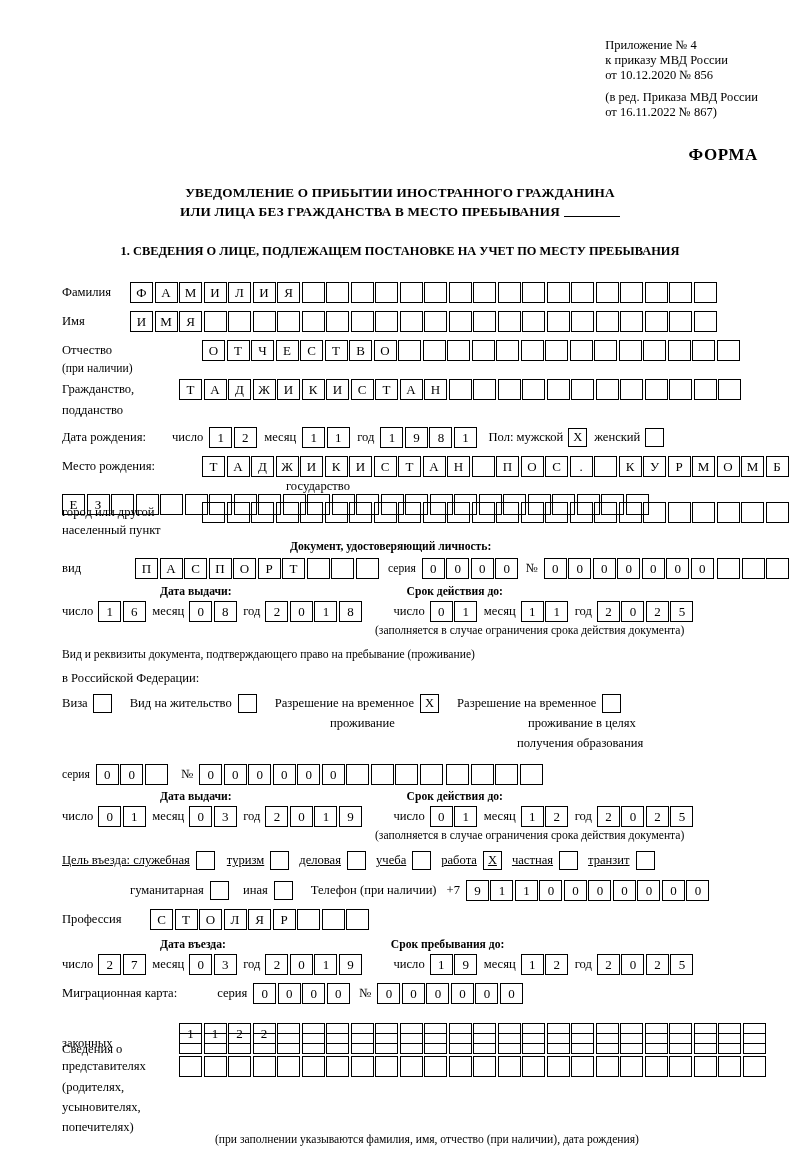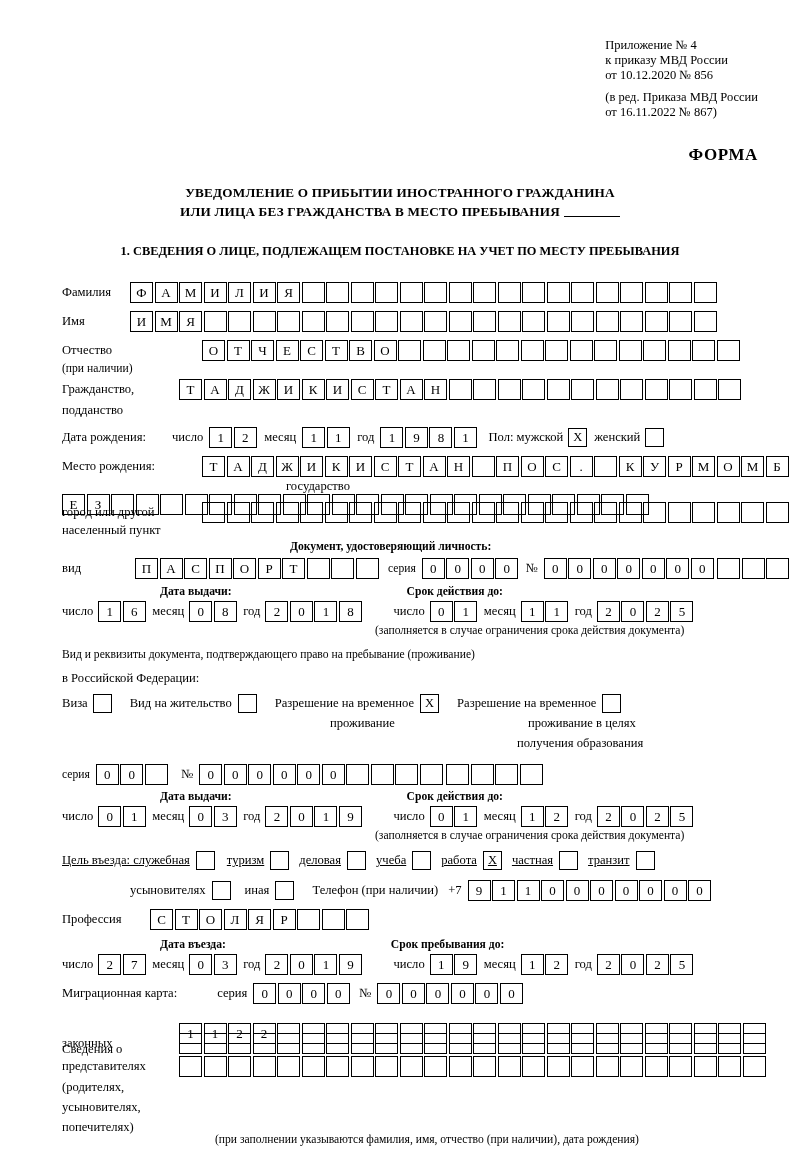--- a/index.html
+++ b/index.html
@@ -495,21 +495,21 @@
       <span class="lbl" style="margin-right:6px;">работа</span>
       <span class="box">Х</span>
       <span class="gap" style="width: 10px; display: inline-block;"></span>
       <span class="lbl" style="margin-right:6px;">частная</span>
       <span class="box"></span>
       <span class="gap" style="width: 10px; display: inline-block;"></span>
       <span class="lbl" style="margin-right:6px;">транзит</span>
       <span class="box"></span>
     </div>
     <div class="row" style="left: 130px; top: 880px;">
-      <span class="lbl" style="margin-right:6px;">усыновителях</span>
+      <span class="lbl" style="margin-right:6px;">гуманитарная</span>
       <span class="box"></span>
       <span class="gap" style="width: 14px; display: inline-block;"></span>
       <span class="lbl" style="margin-right:6px;">иная</span>
       <span class="box"></span>
       <span class="gap" style="width: 18px; display: inline-block;"></span>
       <span class="lbl" style="margin-right:10px;">Телефон (при наличии)</span>
       <span class="lbl" style="margin-right:6px;">+7</span>
       <div class="cells">
         <div class="c">9</div>
         <div class="c">1</div>

